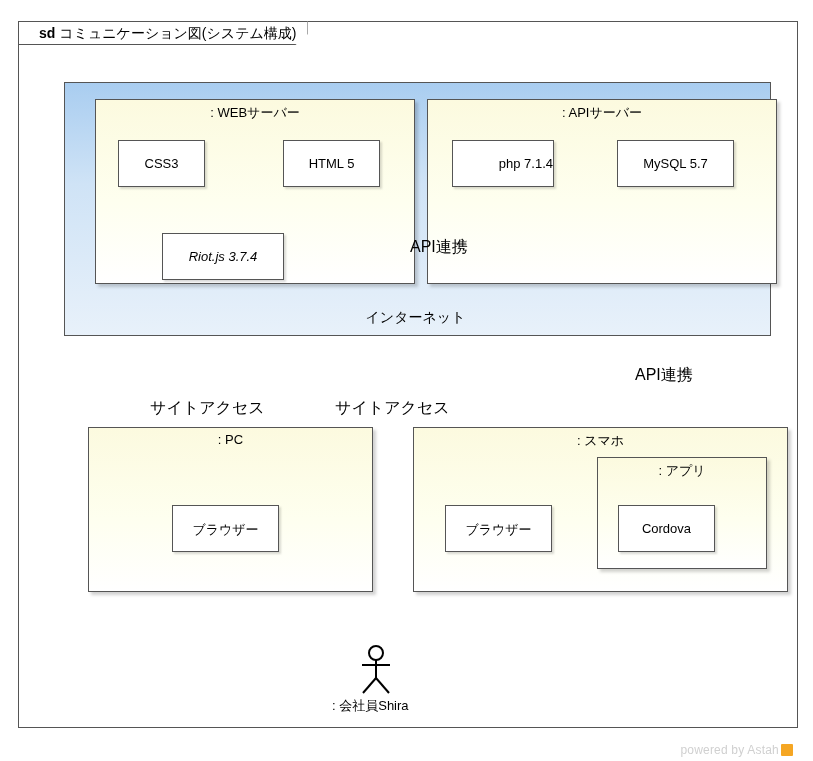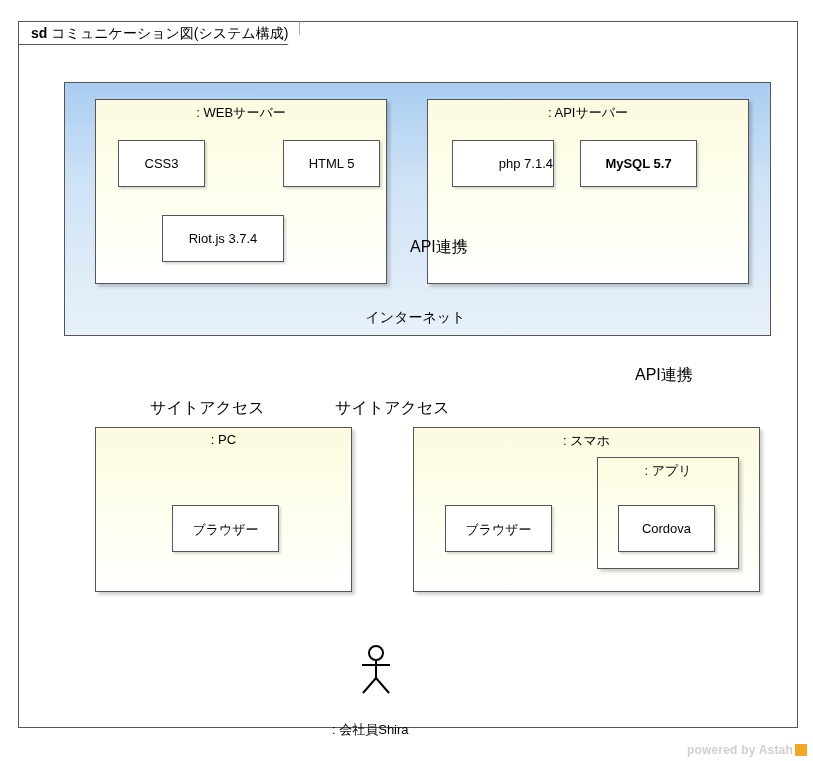--- a/index.html
+++ b/index.html
@@ -20,40 +20,41 @@
     position: absolute;
     border: 1px solid #555;
     background: #ffffff;
   }
   .frame-label {
     position: absolute;
     top: -1px;
     left: -1px;
     border: 1px solid #555;
     background: #fff;
-    padding: 3px 10px 3px 12px;
+    padding: 3px 10px 3px 20px;
     font-size: 14px;
     line-height: 16px;
     white-space: nowrap;
     
     clip-path: polygon(0 0, 100% 0, 100% 55%, calc(100% - 12px) 100%, 0 100%);
   }
   .frame-label b { font-weight: bold; }
   .region {
     position: absolute;
     border: 1px solid #555;
   }
   .internet {
     background: linear-gradient(to bottom, #a9cdf0 0%, #cfe3f6 40%, #e8f1fa 100%);
   }
   .lifeline {
     position: absolute;
     border: 1px solid #555;
     background: linear-gradient(to bottom, #fcfadf 0%, #feffef 55%, #ffffff 100%);
     box-shadow: 3px 3px 3px rgba(0,0,0,0.18);
+    padding-left: 28px;
   }
   .lifeline-title {
     position: absolute;
     top: 4px;
     left: 0;
     right: 0;
     text-align: center;
     font-size: 13px;
     pointer-events: none;
   }
@@ -96,26 +97,25 @@
     text-align: center;
   }
   .actor svg { display: block; margin: 0 auto; }
   .actor-label {
     position: absolute;
     font-size: 13px;
     white-space: nowrap;
   }
   .watermark {
     position: absolute;
-    right: 6px;
+    right: 20px;
     bottom: 4px;
     font-size: 12px;
     color: #bdbdbd;
     letter-spacing: 0.2px;
-    font-weight: bold;
   }
   .watermark .ast { color: #d0d0d0; }
   .watermark .orange {
     display: inline-block;
     width: 12px; height: 12px;
     background: #f5a623;
     vertical-align: -2px;
     margin-left: 2px;
     border-radius: 1px;
   }
@@ -162,35 +162,35 @@
 
   <div class="lifeline" style="left:95px; top:99px; width:290px; height:183px;">
     <div class="lifeline-title">: WEBサーバー</div>
   </div>
   <div class="component" style="left:118px; top:140px; width:85px; height:30px;">
     <span>CSS3</span>
   </div>
   <div class="component" style="left:235px; top:140px; width:95px; height:30px;margin-left:48px;">
     <span>HTML 5</span>
   </div>
-  <div class="component" style="left:162px; top:215px; width:120px; height:30px;">
+  <div class="component" style="left:162px; top:233px; width:120px; height:30px;font-style:italic;">
     <span>Riot.js 3.7.4</span>
   </div>
 
   <div class="lifeline" style="left:427px; top:99px; width:320px; height:183px;">
     <div class="lifeline-title">: APIサーバー</div>
   </div>
   <div class="component" style="left:452px; top:140px; width:100px; height:30px;text-align:right;">
     <span>php 7.1.4</span>
   </div>
-  <div class="component" style="left:580px; top:140px; width:115px; height:30px;font-weight:bold;">
+  <div class="component" style="left:617px; top:140px; width:115px; height:30px;">
     <span>MySQL 5.7</span>
   </div>
 
-  <div class="lifeline" style="left:95px; top:427px; width:255px; height:163px;">
+  <div class="lifeline" style="left:88px; top:427px; width:255px; height:163px;">
     <div class="lifeline-title">: PC</div>
   </div>
   <div class="component" style="left:172px; top:505px; width:105px; height:30px;">
     <span>ブラウザー</span>
   </div>
 
   <div class="lifeline" style="left:413px; top:427px; width:345px; height:163px;">
     <div class="lifeline-title">: スマホ</div>
   </div>
   <div class="component" style="left:445px; top:505px; width:105px; height:30px;">
@@ -211,19 +211,19 @@
 
   <div class="actor" style="left:356px; top:645px;">
     <svg width="34" height="50" viewBox="0 0 34 50">
       <circle cx="17" cy="8" r="7" fill="#fff" stroke="#000" stroke-width="2"></circle>
       <line x1="17" y1="15" x2="17" y2="33" stroke="#000" stroke-width="2"></line>
       <line x1="3" y1="20" x2="31" y2="20" stroke="#000" stroke-width="2"></line>
       <line x1="17" y1="33" x2="4" y2="48" stroke="#000" stroke-width="2"></line>
       <line x1="17" y1="33" x2="30" y2="48" stroke="#000" stroke-width="2"></line>
     </svg>
   </div>
-  <div class="actor-label" style="left:332px; top:697px;margin-top:24px;">: 会社員Shira</div>
+  <div class="actor-label" style="left:332px; top:697px;">: 会社員Shira</div>
 
   <div class="watermark">
     <span class="ast">powered by Astah</span><span class="orange"></span>
   </div>
 
 </div>
 
 </body></html>

